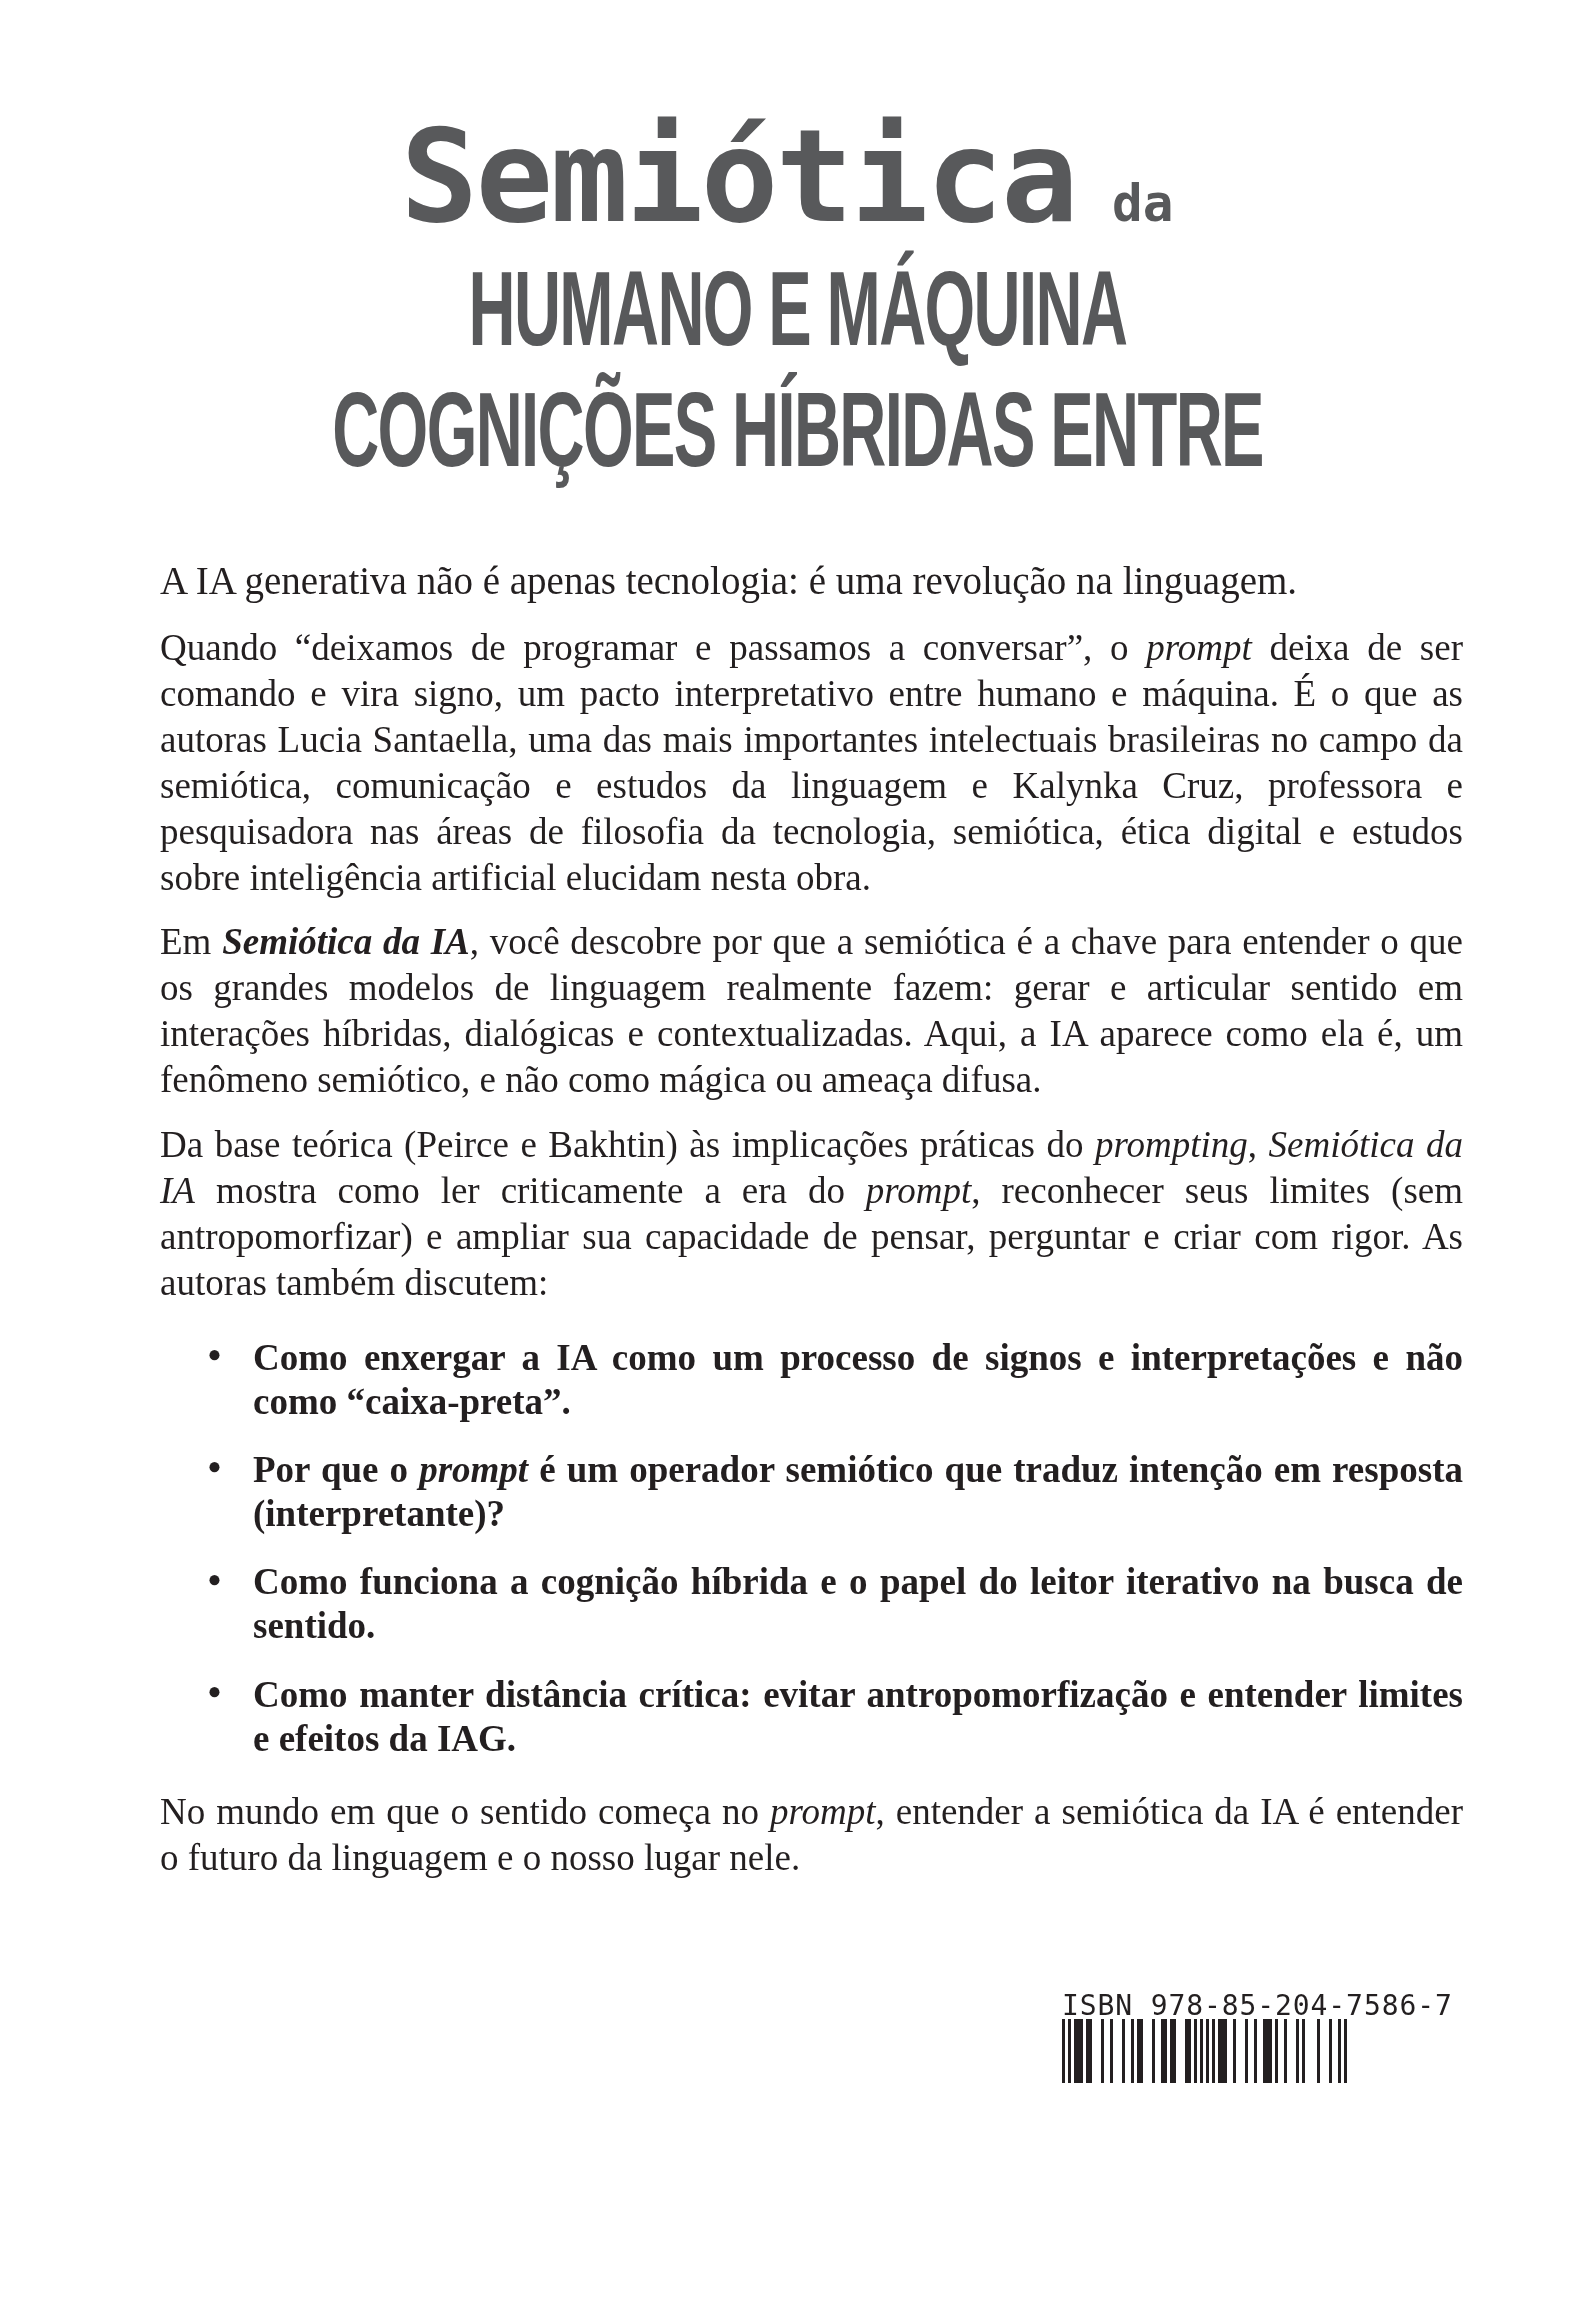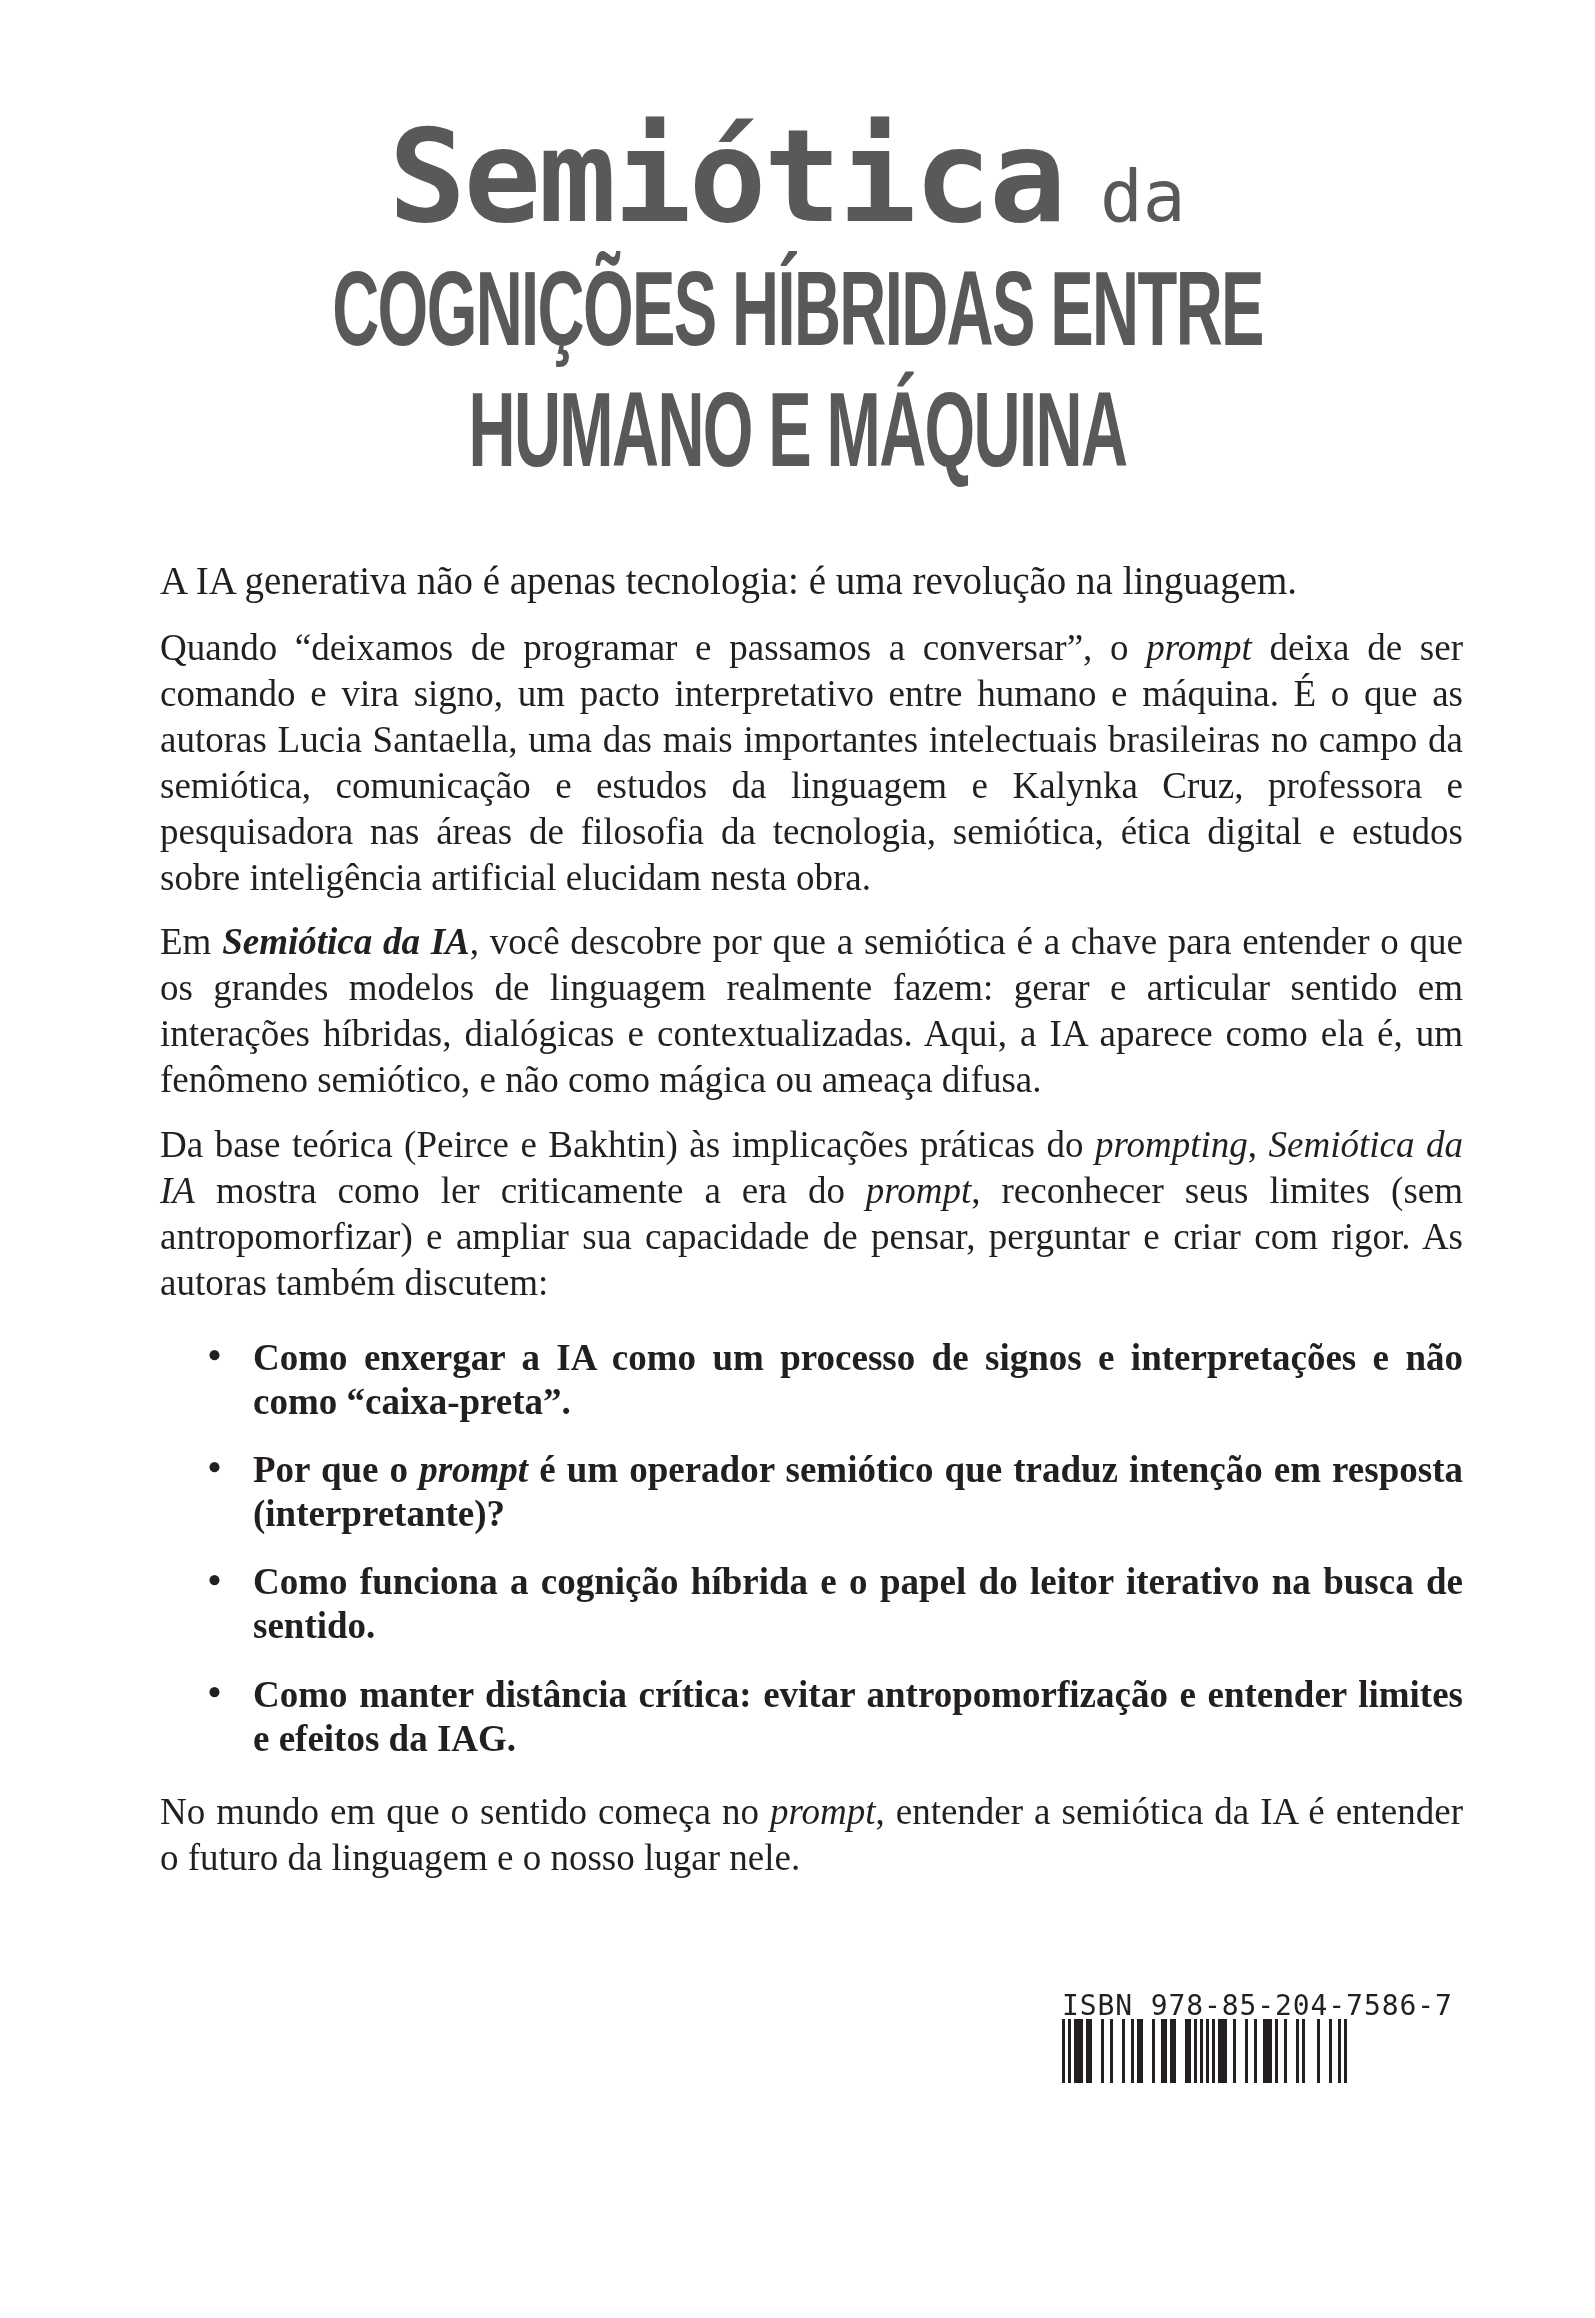--- a/index.html
+++ b/index.html
@@ -9,21 +9,21 @@
     --logo-gray:#595A5C;
   }
   html,body{margin:0;padding:0;background:#fff;}
   .page{position:relative;width:1595px;height:2083px;background:#fff;overflow:hidden;}
 
   
   .title-block{position:absolute;top:112px;left:0;width:100%;text-align:center;}
   .title-line{display:flex;justify-content:center;align-items:baseline;}
   .t-main{font-family:"DejaVu Sans Mono",monospace;font-weight:700;font-size:129px;
           color:var(--title-gray,#58595B);letter-spacing:-2.6px;line-height:1;}
-  .t-conn{font-family:"DejaVu Sans Mono",monospace;font-weight:400;font-size:71px;
+  .t-conn{font-family:"DejaVu Sans Mono",monospace;font-weight:700;font-size:51px;
           color:var(--title-gray,#58595B);margin:0 21px 0 36px;line-height:1;}
   .t-ia{font-family:"DejaVu Sans Mono",monospace;font-weight:700;font-size:132px;
         color:var(--accent-yellow,#D6A41A);letter-spacing:1.7px;line-height:1;}
   .subtitle{margin-top:23px;line-height:89px;}
   .sub-line span{display:inline-block;transform:scaleX(.62);transform-origin:50% 50%;
         font-family:"Liberation Sans",sans-serif;font-weight:700;font-size:105px;
         color:var(--title-gray,#58595B);letter-spacing:-2.6px;white-space:nowrap;}
 
   
   .content{position:absolute;left:160px;top:558px;width:1303px;
@@ -66,22 +66,22 @@
 <body>
 
 <div class="page">
 
   <header class="title-block">
     <div class="title-line">
       <span class="t-main">Semiótica</span>
       <span class="t-conn">da</span>
     </div>
     <div class="subtitle">
+      <div class="sub-line"><span>HUMANO E MÁQUINA</span></div>
       <div class="sub-line"><span>COGNIÇÕES HÍBRIDAS ENTRE</span></div>
-      <div class="sub-line"><span>HUMANO E MÁQUINA</span></div>
     </div>
   </header>
 
   <main class="content">
     <p class="lead">A IA generativa não é apenas tecnologia: é uma revolução na linguagem.</p>
     <p class="para"><span>Quando “deixamos de programar e passamos a conversar”, o </span><span class="i">prompt</span><span> deixa de ser comando e vira signo, um pacto interpretativo entre humano e máquina. É o que as autoras Lucia Santaella, uma das mais importantes intelectuais brasileiras no campo da semiótica, comunicação e estudos da linguagem e Kalynka Cruz, professora e pesquisadora nas áreas de filosofia da tecnologia, semiótica, ética digital e estudos sobre inteligência artificial elucidam nesta obra.</span></p>
     <p class="para"><span>Em </span><span class="bi">Semiótica da IA</span><span>, você descobre por que a semiótica é a chave para entender o que os grandes modelos de linguagem realmente fazem: gerar e articular sentido em interações híbridas, dialógicas e contextualizadas. Aqui, a IA aparece como ela é, um fenômeno semiótico, e não como mágica ou ameaça difusa.</span></p>
     <p class="para"><span>Da base teórica (Peirce e Bakhtin) às implicações práticas do </span><span class="i">prompting</span><span>, </span><span class="i">Semiótica da IA</span><span> mostra como ler criticamente a era do </span><span class="i">prompt</span><span>, reconhecer seus limites (sem antropomorfizar) e ampliar sua capacidade de pensar, perguntar e criar com rigor. As autoras também discutem:</span></p>
     <ul class="bullets">
       <li>

